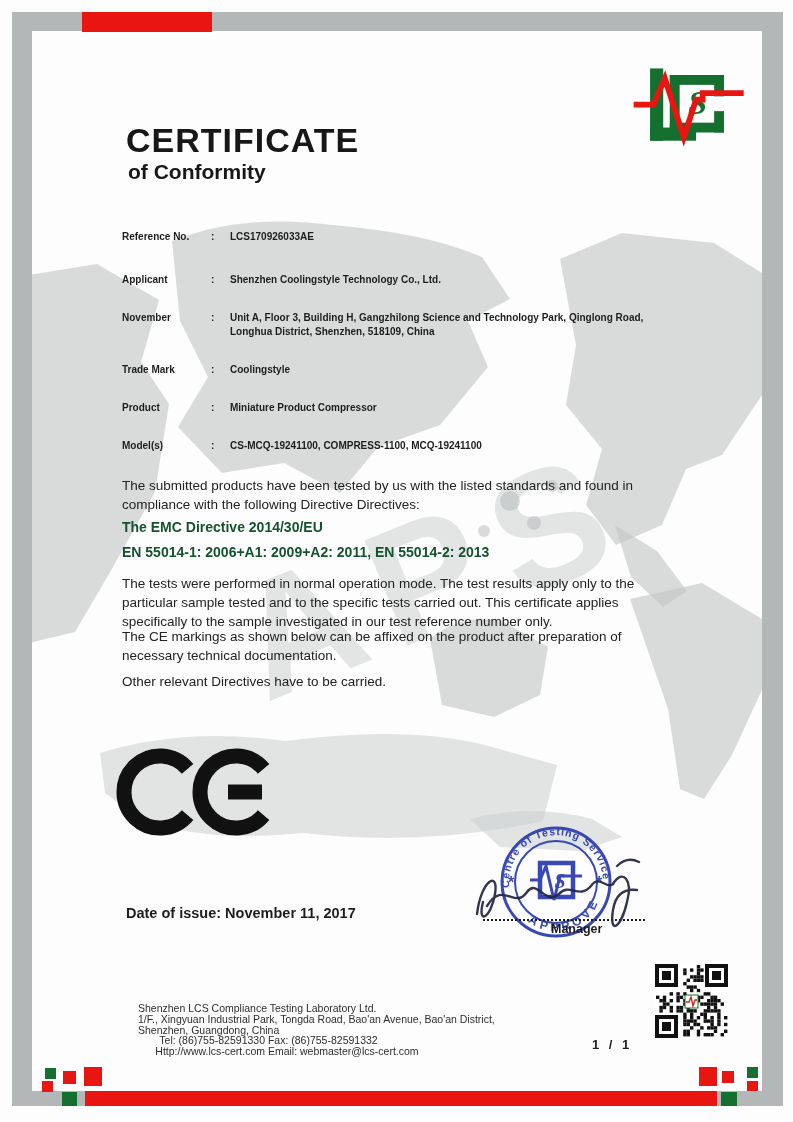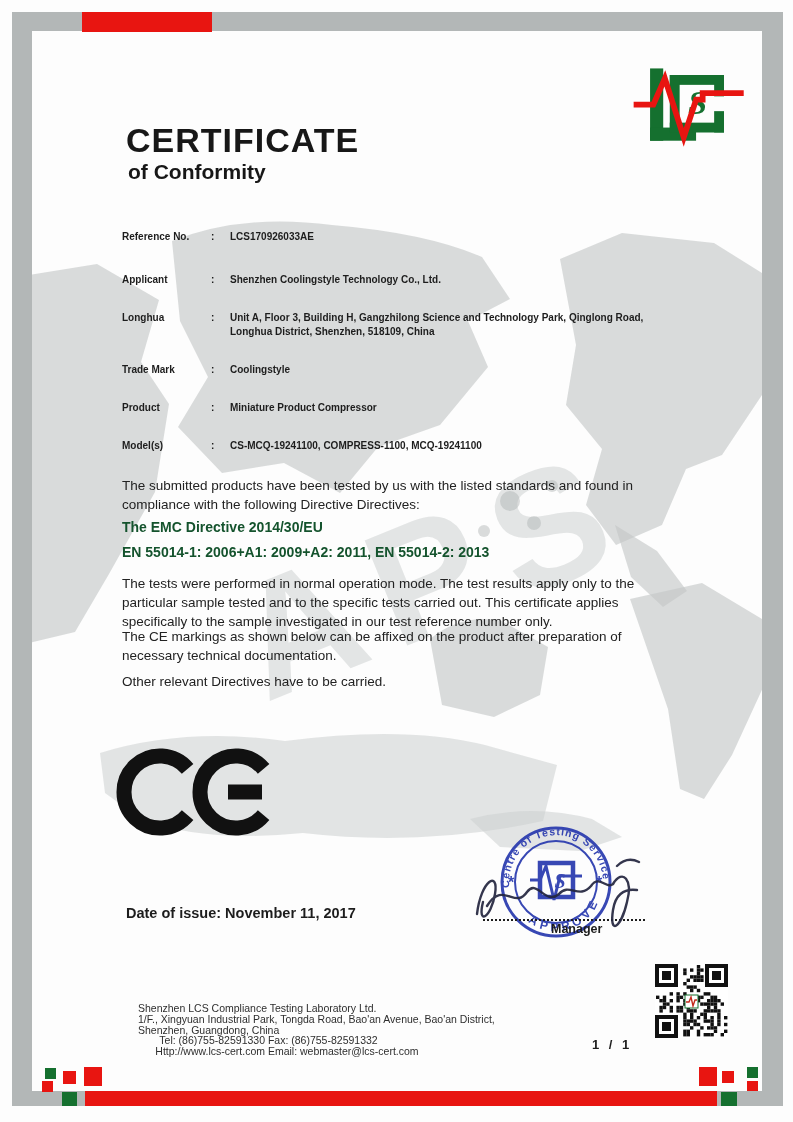--- a/index.html
+++ b/index.html
@@ -117,21 +117,21 @@
     <span class="lbl">Reference No.</span>
     <span class="col">:</span>
     <span class="val">LCS170926033AE</span>
   </div>
   <div class="field" style="top:273px">
     <span class="lbl">Applicant</span>
     <span class="col">:</span>
     <span class="val">Shenzhen Coolingstyle Technology Co., Ltd.</span>
   </div>
   <div class="field" style="top:311px">
-    <span class="lbl">Longhua</span>
+    <span class="lbl">November</span>
     <span class="col">:</span>
     <span class="val">Unit A, Floor 3, Building H, Gangzhilong Science and Technology Park, Qinglong Road, Longhua District, Shenzhen, 518109, China</span>
   </div>
   <div class="field" style="top:363px">
     <span class="lbl">Trade Mark</span>
     <span class="col">:</span>
     <span class="val">Coolingstyle</span>
   </div>
   <div class="field" style="top:401px">
     <span class="lbl">Product</span>

